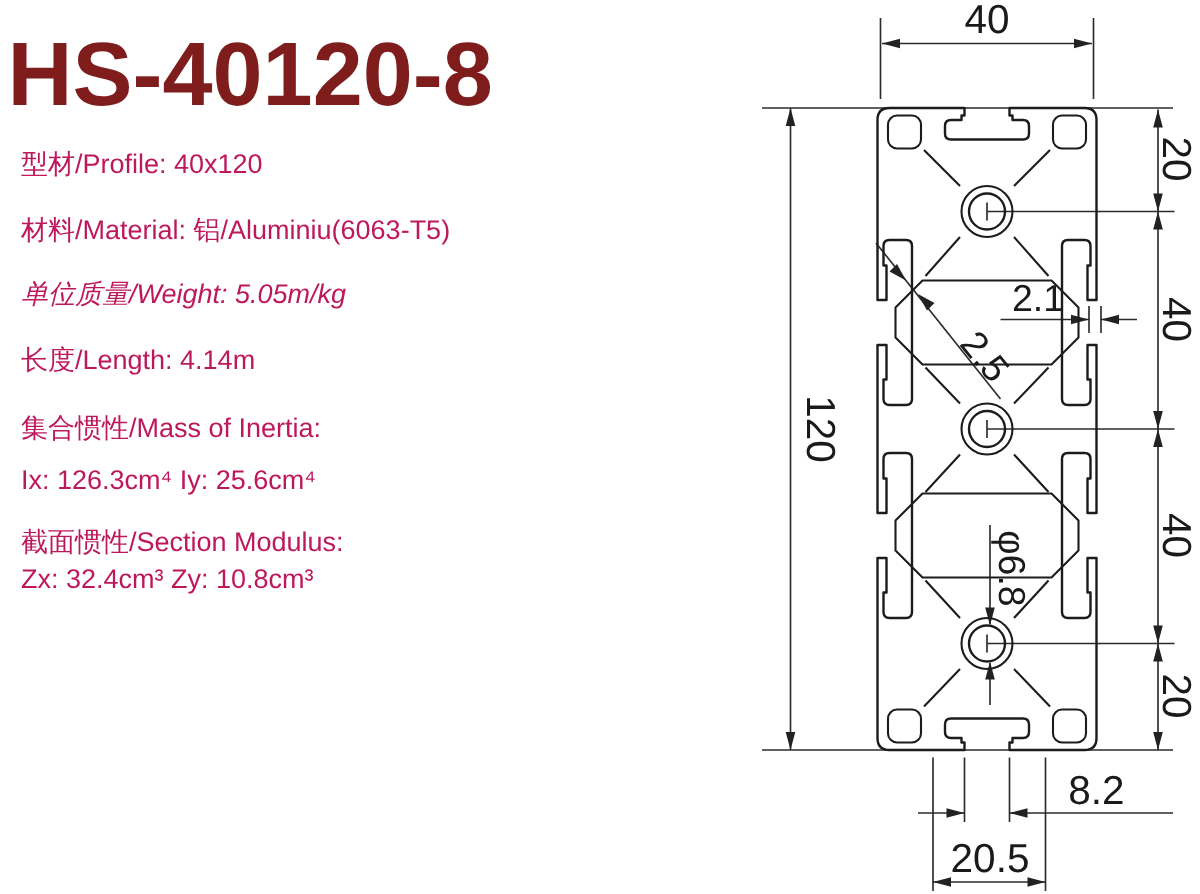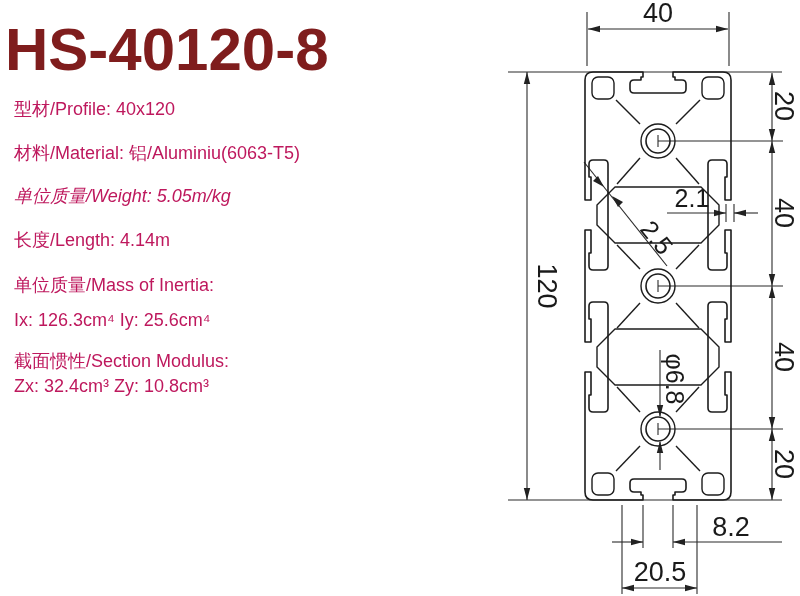--- a/index.html
+++ b/index.html
@@ -39,21 +39,21 @@
 </style>
 </head>
 <body>
 
 <div class="title">HS-40120-8</div>
 
 <div class="spec s1">型材/Profile:  40x120</div>
 <div class="spec s2">材料/Material:  铝/Aluminiu(6063-T5)</div>
 <div class="spec s3">单位质量/Weight:  5.05m/kg</div>
 <div class="spec s4">长度/Length:  4.14m</div>
-<div class="spec s5">单位质量/Mass of Inertia:</div>
+<div class="spec s5">集合惯性/Mass of Inertia:</div>
 <div class="spec s6">Ix:  126.3cm⁴  Iy:  25.6cm⁴</div>
 <div class="spec s7">截面惯性/Section Modulus:</div>
 <div class="spec s8">Zx:  32.4cm³ Zy:  10.8cm³</div>
 
 <svg class="drawing" width="800" height="596" viewBox="0 0 800 596">
 
   <g>
 
     <line class="dim" x1="508" y1="72" x2="782" y2="72"></line>
     <line class="dim" x1="508" y1="500" x2="782" y2="500"></line>

